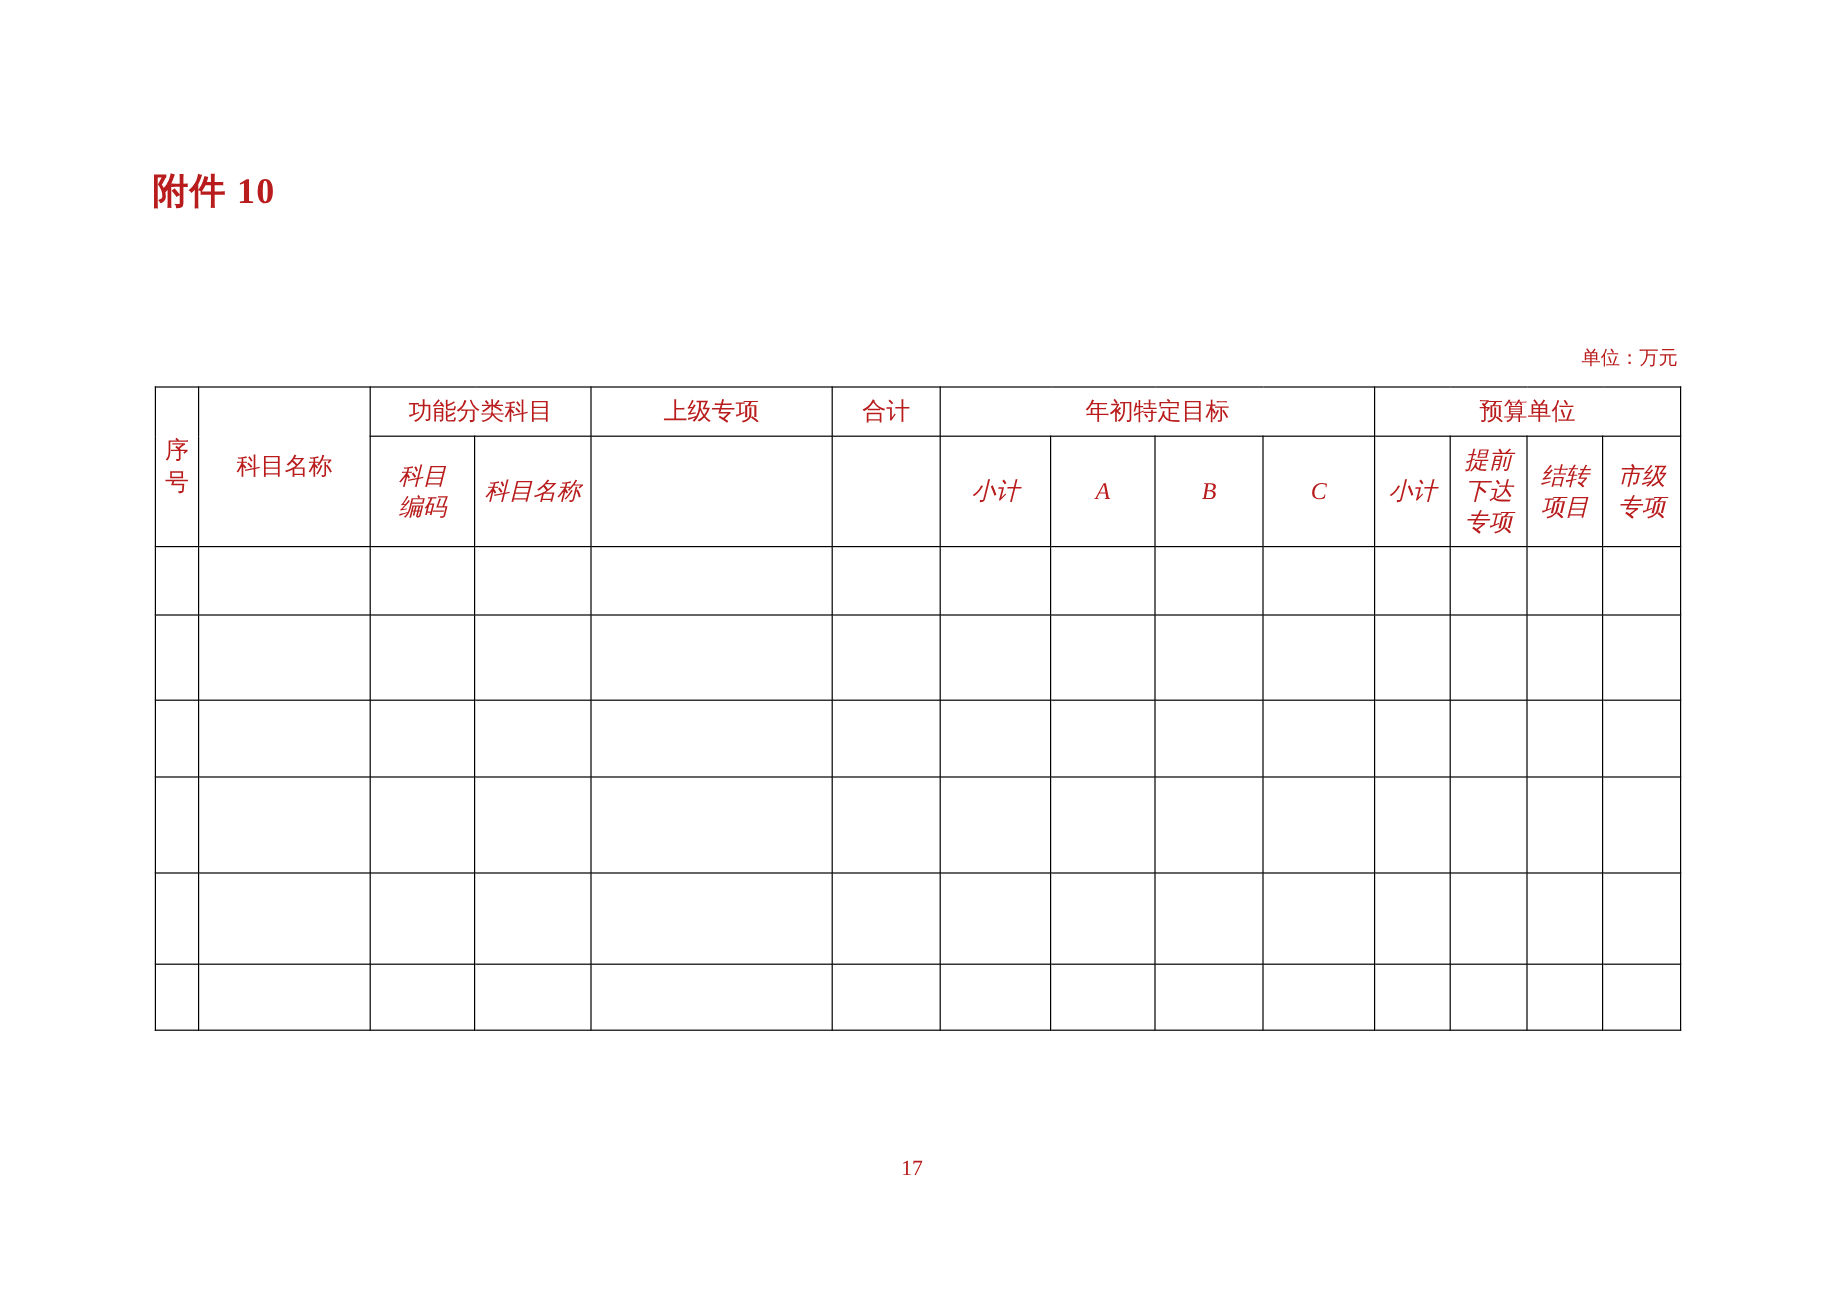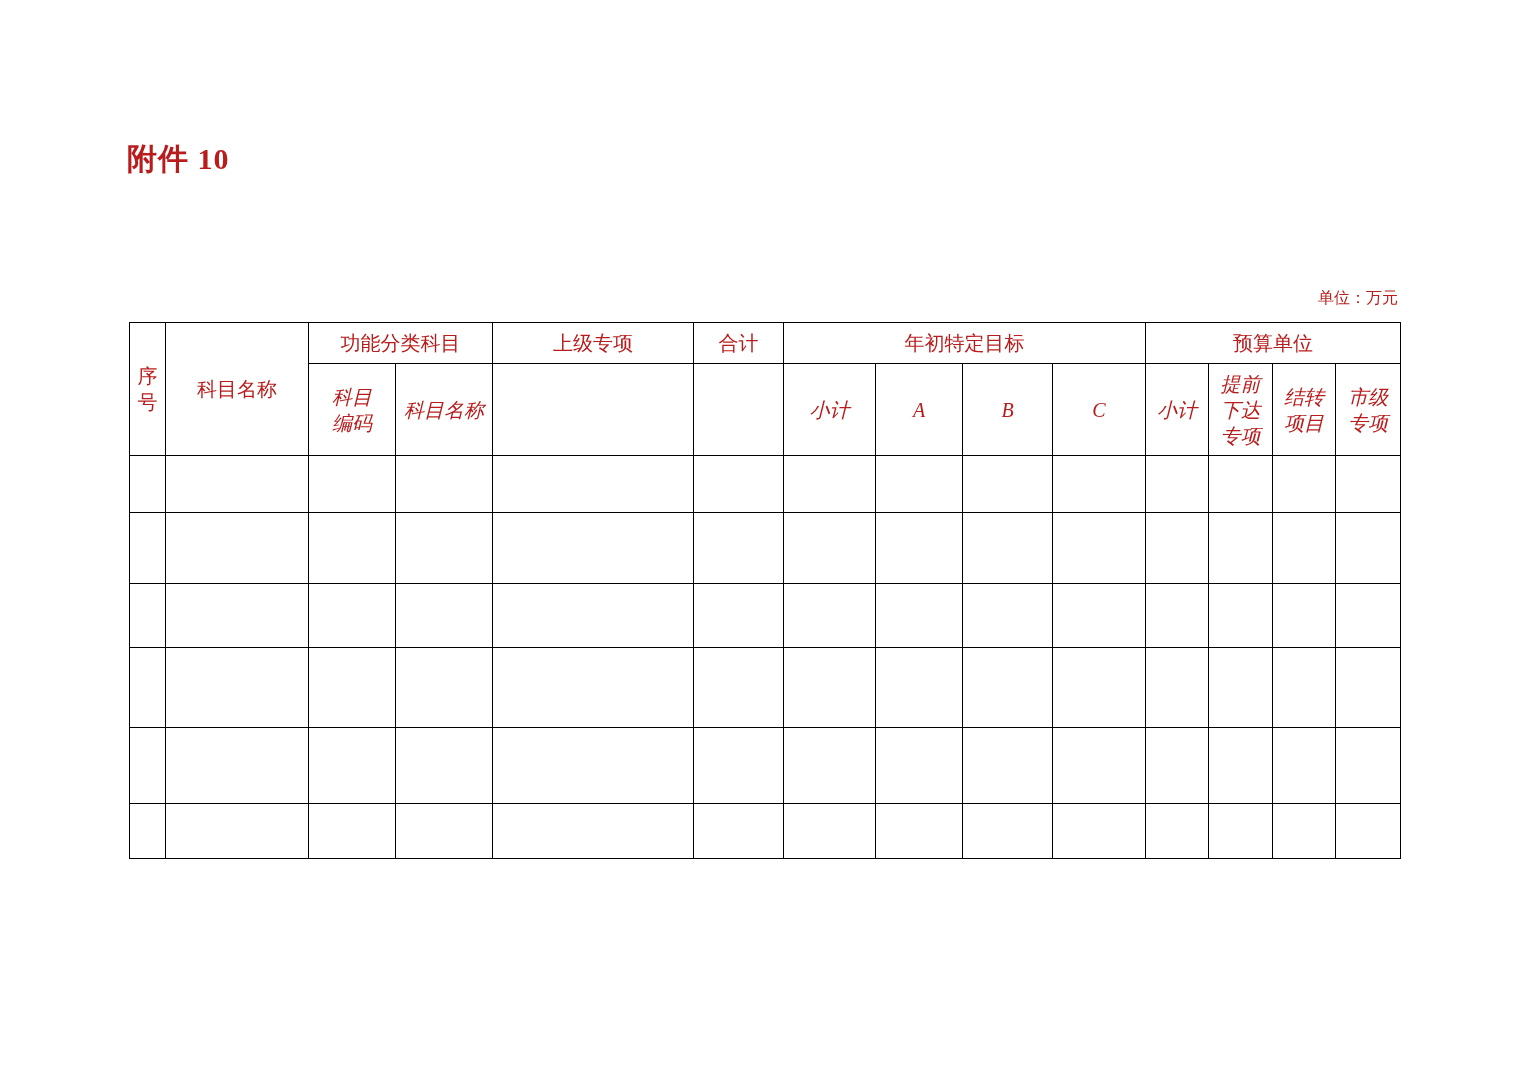--- a/index.html
+++ b/index.html
@@ -232,14 +232,15 @@
           <td></td>
           <td></td>
           <td></td>
           <td></td>
           <td></td>
       </tr>
     </tbody>
   </table>
 
 
+  <div class="page-number">17</div>
 
 </div>
 
 </body></html>

